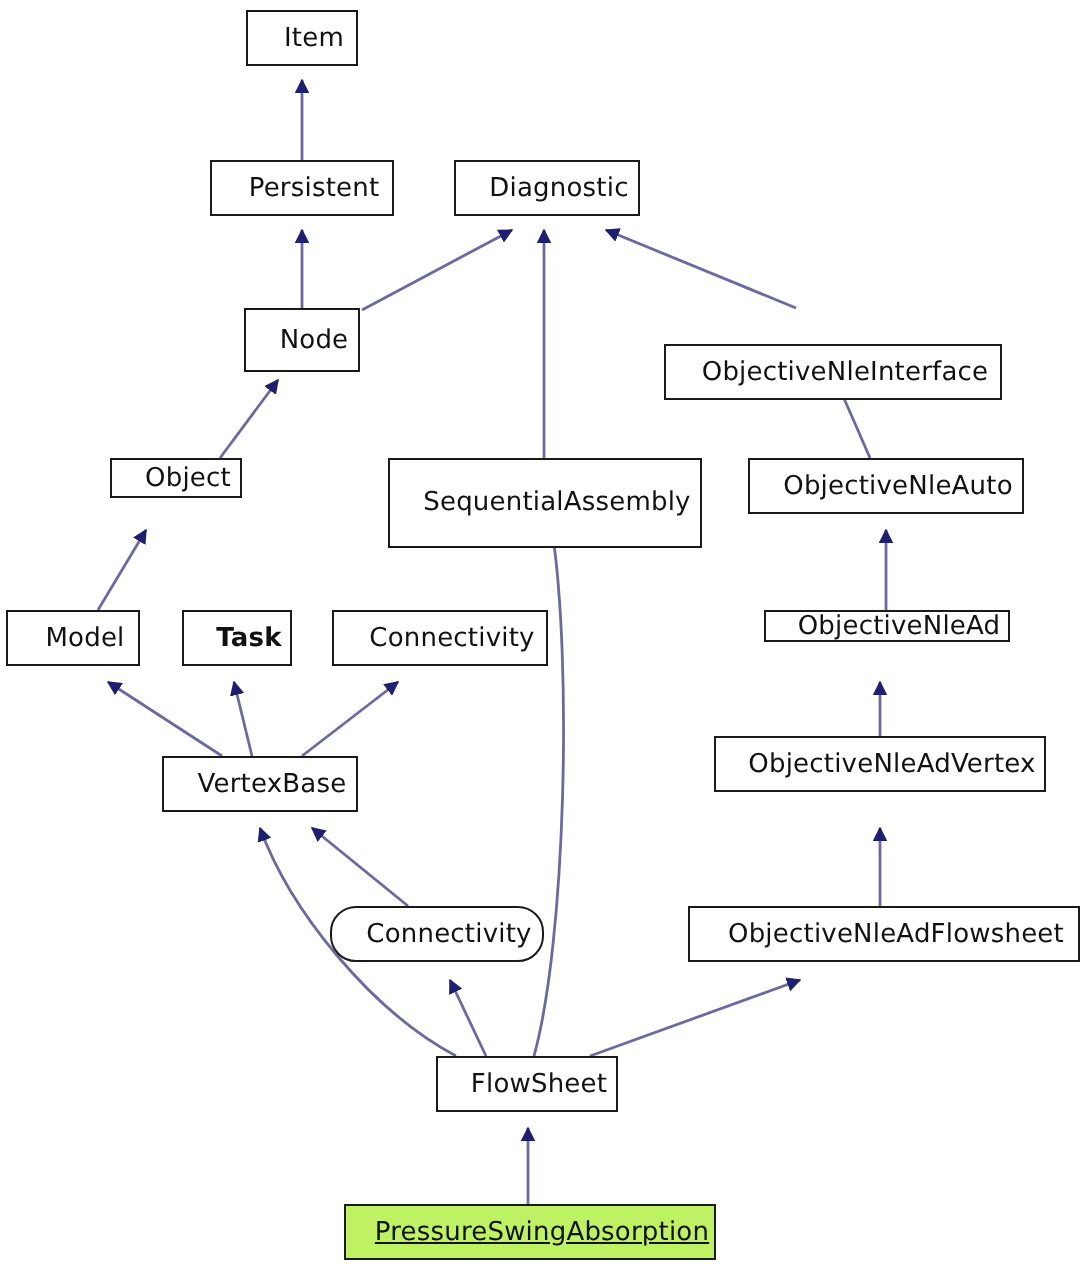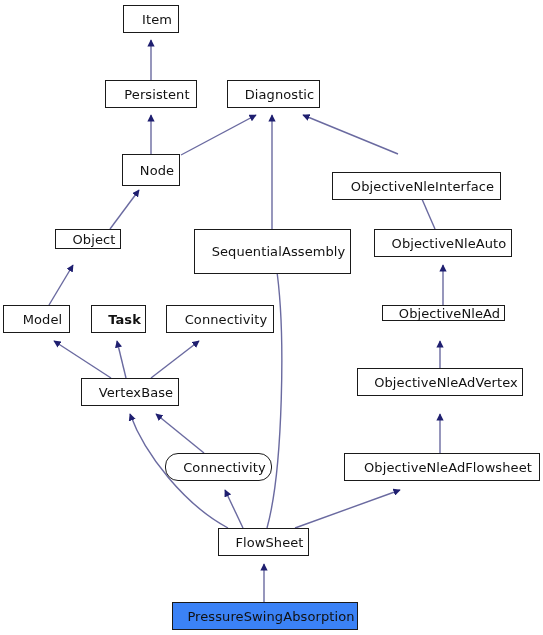--- a/index.html
+++ b/index.html
@@ -37,22 +37,23 @@
     align-items: center;
     justify-content: center;
     font-size: 13px;
     line-height: 1;
     letter-spacing: 0.1px;
     white-space: nowrap;
     z-index: 5;
     padding-left: 12px;
   }
   .uml-node.highlight {
-    background: #3b82f6;
+    background: #bef264;
     border-color: #1a1a1a;
+    text-decoration: underline;
   }
   .uml-node .node-label {
     pointer-events: none;
   }
 </style>
 </head>
 <body>
 
 <div id="diagram-root">
   <svg id="edges-layer" viewBox="0 0 543 635" xmlns="http://www.w3.org/2000/svg">

